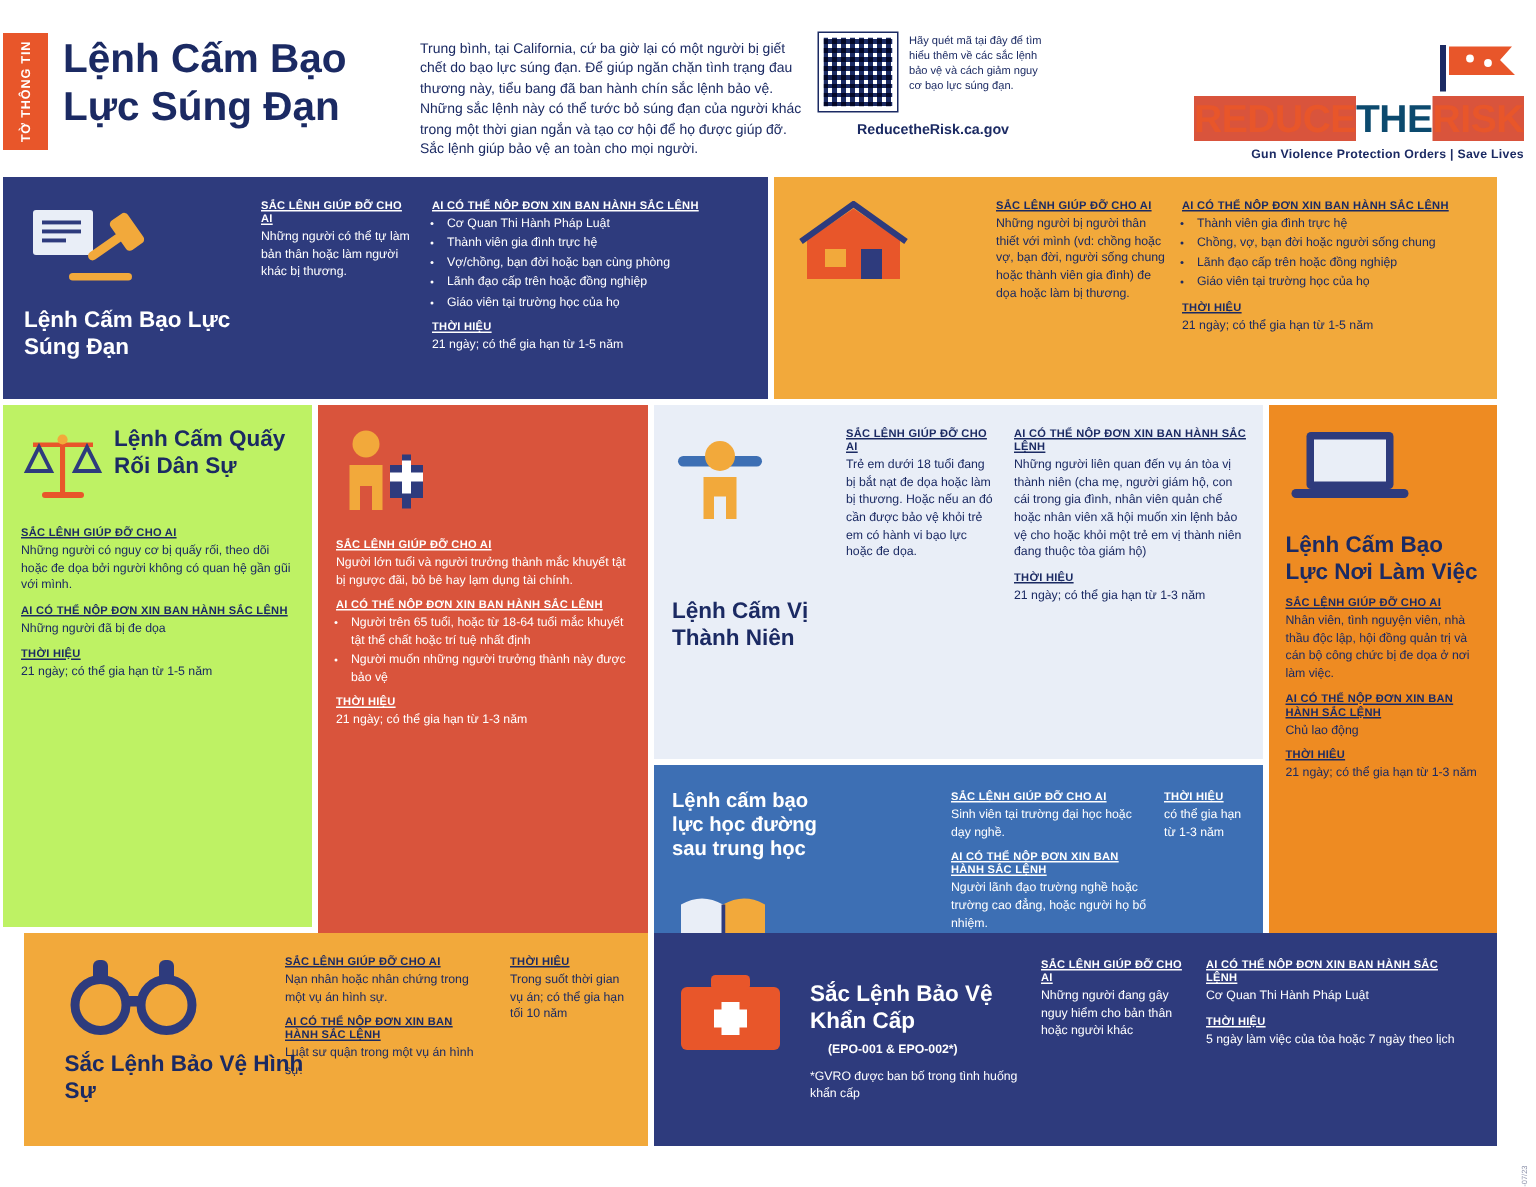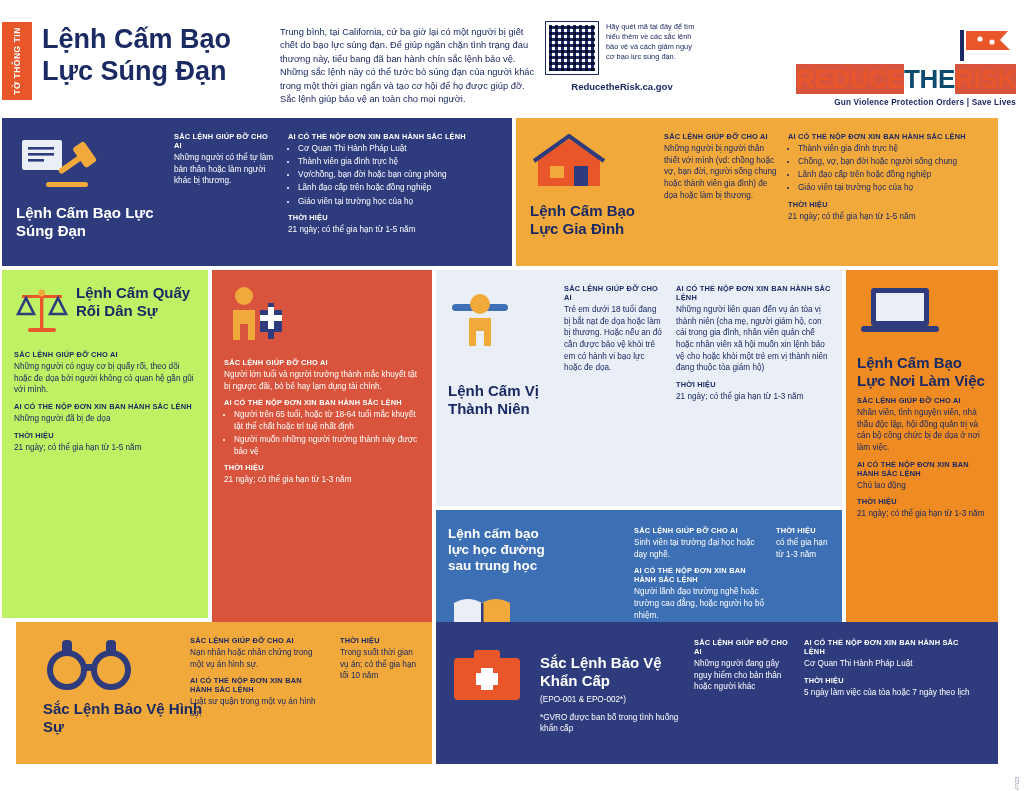--- a/index.html
+++ b/index.html
@@ -53,21 +53,21 @@
   .ltblue { background:#e9eef7; color:#1b2a63; }
   .yellow { background:#f2a93b; color:#1b2a63; }
   .orange { background:#ee8b22; color:#1b2a63; }
   .red { background:#d9543c; color:#ffffff; }
   .white { background:#bef264; color:#1b2a63; }
   .blue2 { background:#3d6fb4; color:#ffffff; }
   .navy2 { background:#2e3b7d; color:#ffffff; }
 
   h3.ctitle { font-size:15px; font-weight:bold; line-height:1.2; margin:0 0 4px 0; }
   h3.ctitle.sm { font-size:13.5px; }
-  .lbl { font-size:7.4px; font-weight:bold; letter-spacing:.2px; margin:6px 0 2px 0; text-transform:uppercase; }
+  .lbl { font-size:7.4px; font-weight:bold; letter-spacing:.2px; margin:6px 0 2px 0; text-transform:uppercase;text-decoration:underline; }
   .txt { font-size:8.2px; line-height:1.42; margin:0; }
   ul.txt { padding-left:10px; margin:0; }
   ul.txt li { margin-bottom:1.5px; }
 
   
   ul { list-style:disc; }
 </style>
 </head>
 <body>
 
@@ -138,21 +138,20 @@
     </div>
 
     <div class="card yellow" style="left:514px; top:0; width:482px; height:148px;">
       <div style="position:absolute;left:14px;top:16px;width:132px;">
         <svg width="78" height="58" viewBox="0 0 78 58">
           <path d="M8 26 L39 5 L70 26 L70 52 L8 52 Z" fill="#e8562a"></path>
           <rect x="20" y="32" width="14" height="12" fill="#f2a93b"></rect>
           <rect x="44" y="32" width="14" height="20" fill="#2e3b7d"></rect>
           <path d="M4 27 L39 2 L74 27" fill="none" stroke="#2e3b7d" stroke-width="4"></path>
         </svg>
-        <h3 class="ctitle" style="margin-top:6px;">Lệnh Cấm Bạo Lực Gia Đình</h3>
       </div>
       <div style="position:absolute;left:148px;top:14px;width:116px;">
         <div class="lbl" style="margin-top:0;">SẮC LỆNH GIÚP ĐỠ CHO AI</div>
         <p class="txt">Những người bị người thân thiết với mình (vd: chồng hoặc vợ, bạn đời, người sống chung hoặc thành viên gia đình) đe dọa hoặc làm bị thương.</p>
       </div>
       <div style="position:absolute;left:272px;top:14px;width:200px;">
         <div class="lbl" style="margin-top:0;">AI CÓ THỂ NỘP ĐƠN XIN BAN HÀNH SẮC LỆNH</div>
         <ul class="txt">
           <li>Thành viên gia đình trực hệ</li>
           <li>Chồng, vợ, bạn đời hoặc người sống chung</li>
@@ -210,21 +209,21 @@
       </div>
     </div>
 
     <div class="card ltblue" style="left:434px; top:152px; width:406px; height:236px;">
       <div style="position:absolute;left:12px;top:14px;width:112px;">
         <svg width="64" height="66" viewBox="0 0 64 66">
           <rect x="4" y="20" width="56" height="7" rx="3.5" fill="#3d6fb4"></rect>
           <circle cx="32" cy="20" r="10" fill="#f2a93b"></circle>
           <path d="M21 34 h22 v28 h-7 v-15 h-8 v15 h-7 Z" fill="#f2a93b"></path>
         </svg>
-        <h3 class="ctitle" style="margin-top:28px;">Lệnh Cấm Vị Thành Niên</h3>
+        <h3 class="ctitle" style="margin-top:44px;">Lệnh Cấm Vị Thành Niên</h3>
       </div>
       <div style="position:absolute;left:128px;top:14px;width:100px;">
         <div class="lbl" style="margin-top:0;">SẮC LỆNH GIÚP ĐỠ CHO AI</div>
         <p class="txt">Trẻ em dưới 18 tuổi đang bị bắt nạt đe dọa hoặc làm bị thương. Hoặc nếu an đó cần được bảo vệ khỏi trẻ em có hành vi bạo lực hoặc đe dọa.</p>
       </div>
       <div style="position:absolute;left:240px;top:14px;width:156px;">
         <div class="lbl" style="margin-top:0;">AI CÓ THỂ NỘP ĐƠN XIN BAN HÀNH SẮC LỆNH</div>
         <p class="txt">Những người liên quan đến vụ án tòa vị thành niên (cha mẹ, người giám hộ, con cái trong gia đình, nhân viên quản chế hoặc nhân viên xã hội muốn xin lệnh bảo vệ cho hoặc khỏi một trẻ em vị thành niên đang thuộc tòa giám hộ)</p>
         <div class="lbl">THỜI HIỆU</div>
         <p class="txt">21 ngày; có thể gia hạn từ 1-3 năm</p>
@@ -300,21 +299,21 @@
       <div style="position:absolute;left:12px;top:22px;width:88px;">
         <svg width="78" height="62" viewBox="0 0 78 62">
           <rect x="6" y="14" width="66" height="42" rx="4" fill="#e8562a"></rect>
           <rect x="26" y="6" width="26" height="10" rx="3" fill="#e8562a"></rect>
           <rect x="33" y="24" width="12" height="22" fill="#fff"></rect>
           <rect x="28" y="29" width="22" height="12" fill="#fff"></rect>
         </svg>
       </div>
       <div style="position:absolute;left:104px;top:32px;width:144px;">
         <h3 class="ctitle">Sắc Lệnh Bảo Vệ Khẩn Cấp</h3>
-        <p class="txt" style="font-weight:normal;margin-top:4px;">(EPO-001 &amp; EPO-002*)</p>
+        <p class="txt" style="font-weight:bold;margin-top:4px;margin-left:12px;">(EPO-001 &amp; EPO-002*)</p>
         <p class="txt" style="margin-top:6px;">*GVRO được ban bố trong tình huống khẩn cấp</p>
       </div>
       <div style="position:absolute;left:258px;top:16px;width:98px;">
         <div class="lbl" style="margin-top:0;">SẮC LỆNH GIÚP ĐỠ CHO AI</div>
         <p class="txt">Những người đang gây nguy hiểm cho bản thân hoặc người khác</p>
       </div>
       <div style="position:absolute;left:368px;top:16px;width:174px;">
         <div class="lbl" style="margin-top:0;">AI CÓ THỂ NỘP ĐƠN XIN BAN HÀNH SẮC LỆNH</div>
         <p class="txt">Cơ Quan Thi Hành Pháp Luật</p>
         <div class="lbl">THỜI HIỆU</div>

